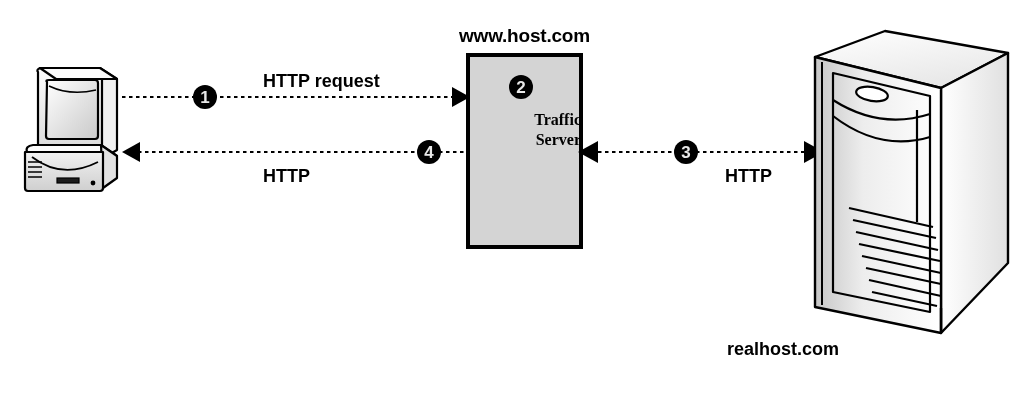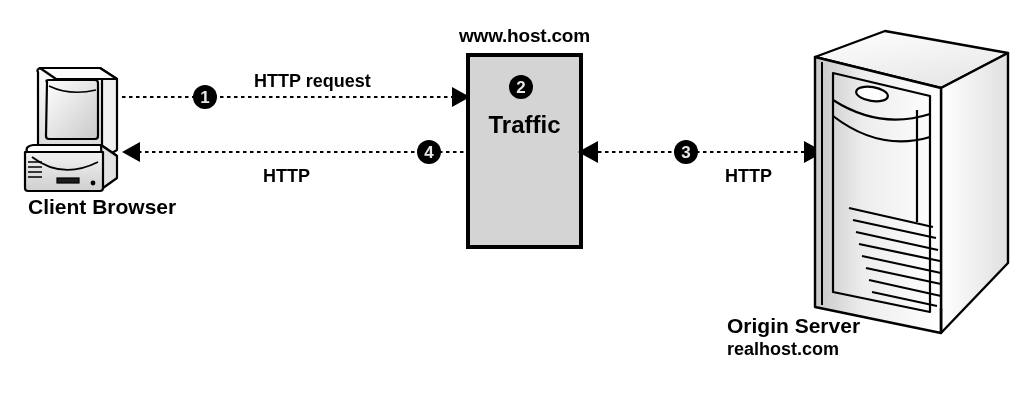--- a/index.html
+++ b/index.html
@@ -33,21 +33,21 @@
     line-height: 1;
   }
   .lbl-host {
     font-size: 19px;
     left: 459px;
     top: 26px;
     letter-spacing: -0.2px;
   }
   .lbl-http-request {
     font-size: 18px;
-    left: 254px;
+    left: 263px;
     top: 72px;
   }
   .lbl-http-left {
     font-size: 18px;
     left: 263px;
     top: 167px;
   }
   .lbl-http-right {
     font-size: 18px;
     left: 725px;
@@ -66,24 +66,24 @@
   .lbl-realhost {
     font-size: 18px;
     left: 727px;
     top: 340px;
   }
   .ts-text {
     position: absolute;
     left: 468px;
     top: 110px;
     width: 113px;
-    text-align: center;
-    font-family: Liberation Sans, sans-serif;
+    text-align: right;
+    font-family: Liberation Serif, serif;
     font-weight: bold;
-    font-size: 24px;
+    font-size: 16px;
     color: #000000;
     line-height: 1.28;
   }
   .badge-num {
     font-family: "Liberation Sans", sans-serif;
     font-weight: bold;
     font-size: 17px;
     fill: #e8e8e8;
   }
 </style>
@@ -221,23 +221,22 @@
   </svg>
 
   <div class="lbl lbl-host">www.host.com</div>
 
   <div class="lbl lbl-http-request">HTTP request</div>
 
   <div class="lbl lbl-http-left">HTTP</div>
 
   <div class="lbl lbl-http-right">HTTP</div>
 
-  <div class="lbl lbl-client">Client Browser</div>
-
-  <div class="lbl lbl-origin">Origin Server</div>
+
 
   <div class="lbl lbl-realhost">realhost.com</div>
 
   <div class="ts-text">
     <div>Traffic</div>
+    <div>Server</div>
   </div>
 
 </div>
 
 </body></html>

